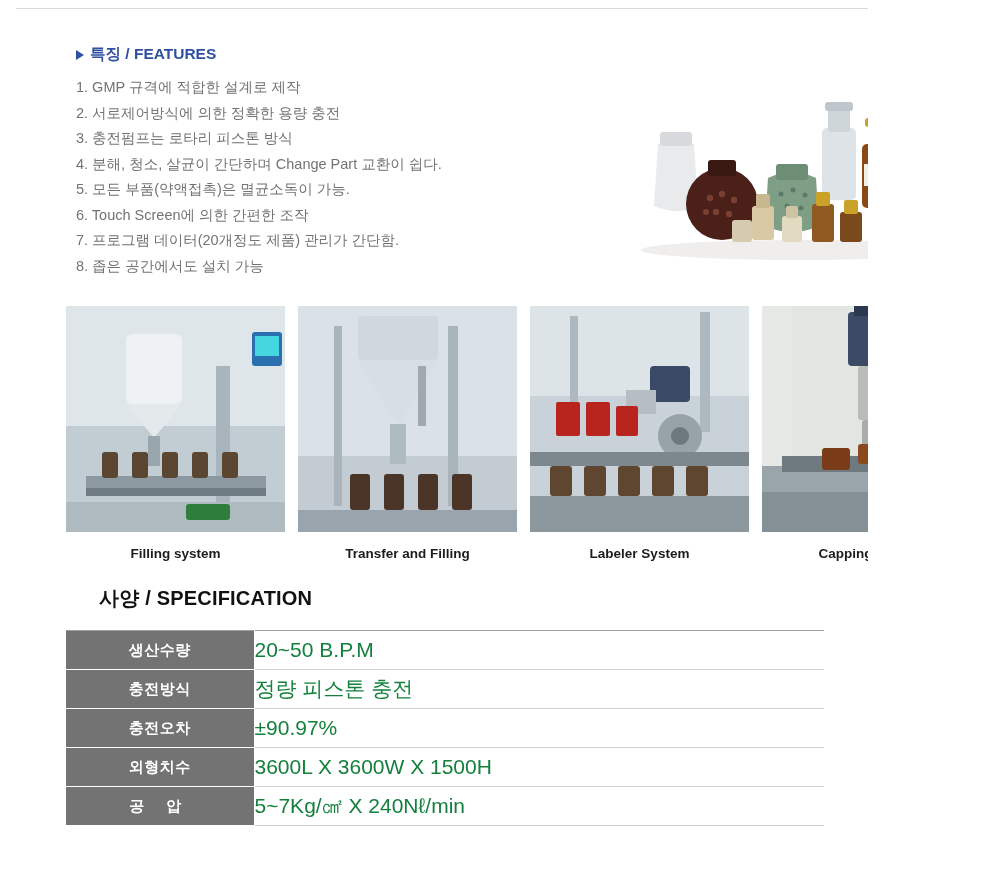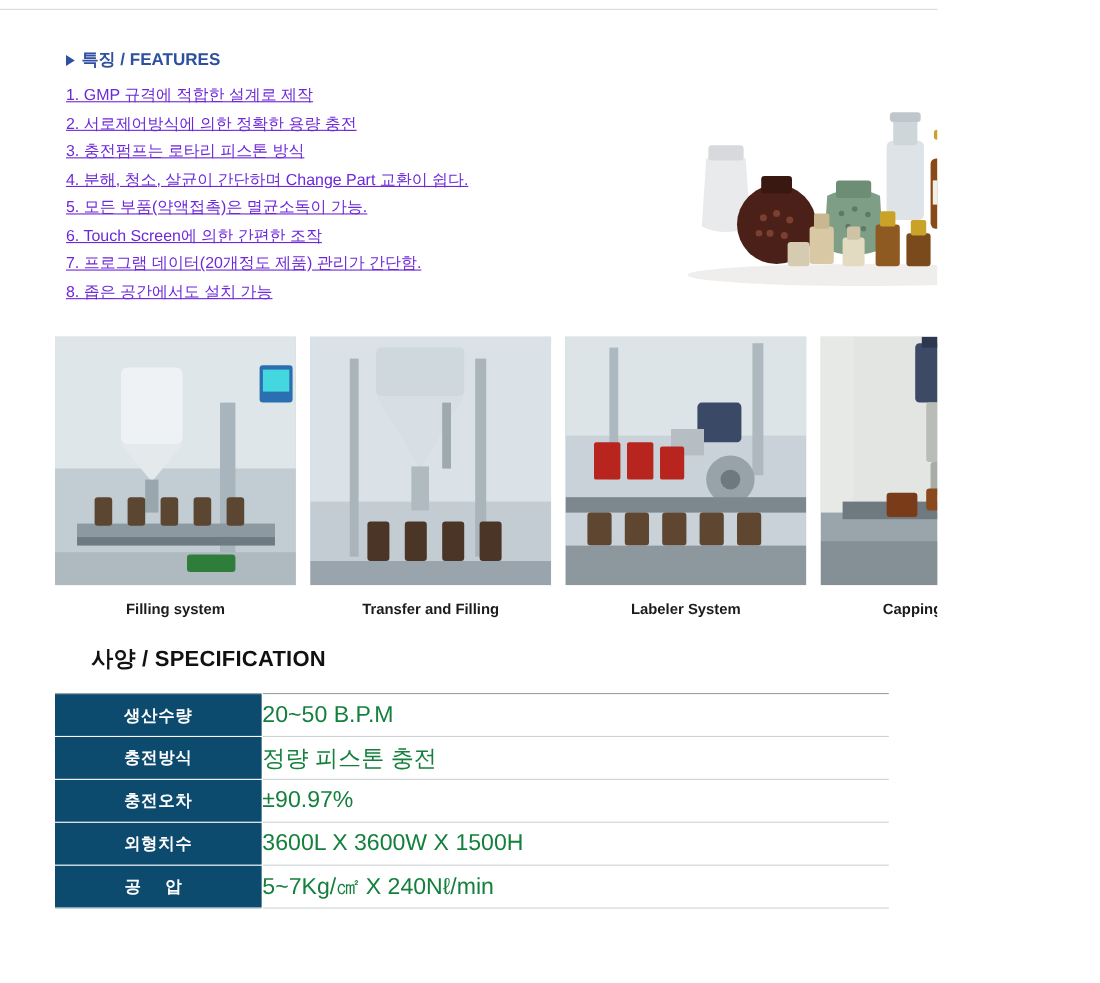--- a/index.html
+++ b/index.html
@@ -8,20 +8,21 @@
     width: 1000px; height: 894px;
     background: #ffffff;
     font-family: "Liberation Sans", sans-serif;
     color: #231f20;
   }
   .page {
     position: relative;
     width: 852px;
     height: 894px;
     overflow: hidden;
+    margin-left: 16px;
   }
   .top-rule {
     position: absolute;
     left: 0; top: 8px;
     width: 1000px;
     height: 1px;
     background: #d9d9d9;
   }
 
   
@@ -45,23 +46,22 @@
     display: inline-block;
     width: 0; height: 0;
     border-left: 8px solid #2f4fa0;
     border-top: 5px solid transparent;
     border-bottom: 5px solid transparent;
     margin-right: 4px;
   }
   .feature-item {
     font-size: 14.5px;
     line-height: 25.5px;
-    color: #6d28d9;
+    color: #737373;
     white-space: nowrap;
-    text-decoration: underline;
   }
 
   
   .bottles-photo {
     position: absolute;
     left: 620px;
     top: 82px;
     width: 330px;
     height: 180px;
     overflow: hidden;
@@ -119,21 +119,21 @@
     border-collapse: collapse;
     border-top: 1px solid #9aa0a6;
   }
   .spec-table tr { height: 39px; }
   .spec-table td {
     border-bottom: 1px solid #cfd2d5;
     padding: 0;
   }
   .spec-label {
     width: 188px;
-    background: #0c4a6e;
+    background: #737373;
     color: #ffffff;
     font-size: 15px;
     font-weight: bold;
     text-align: center;
     border-right: 1px solid #ffffff;
     border-bottom: 1px solid #ffffff !important;
     letter-spacing: 0.5px;
   }
   .spec-table tr:first-child .spec-label { border-top: 0; }
   .spec-value {

